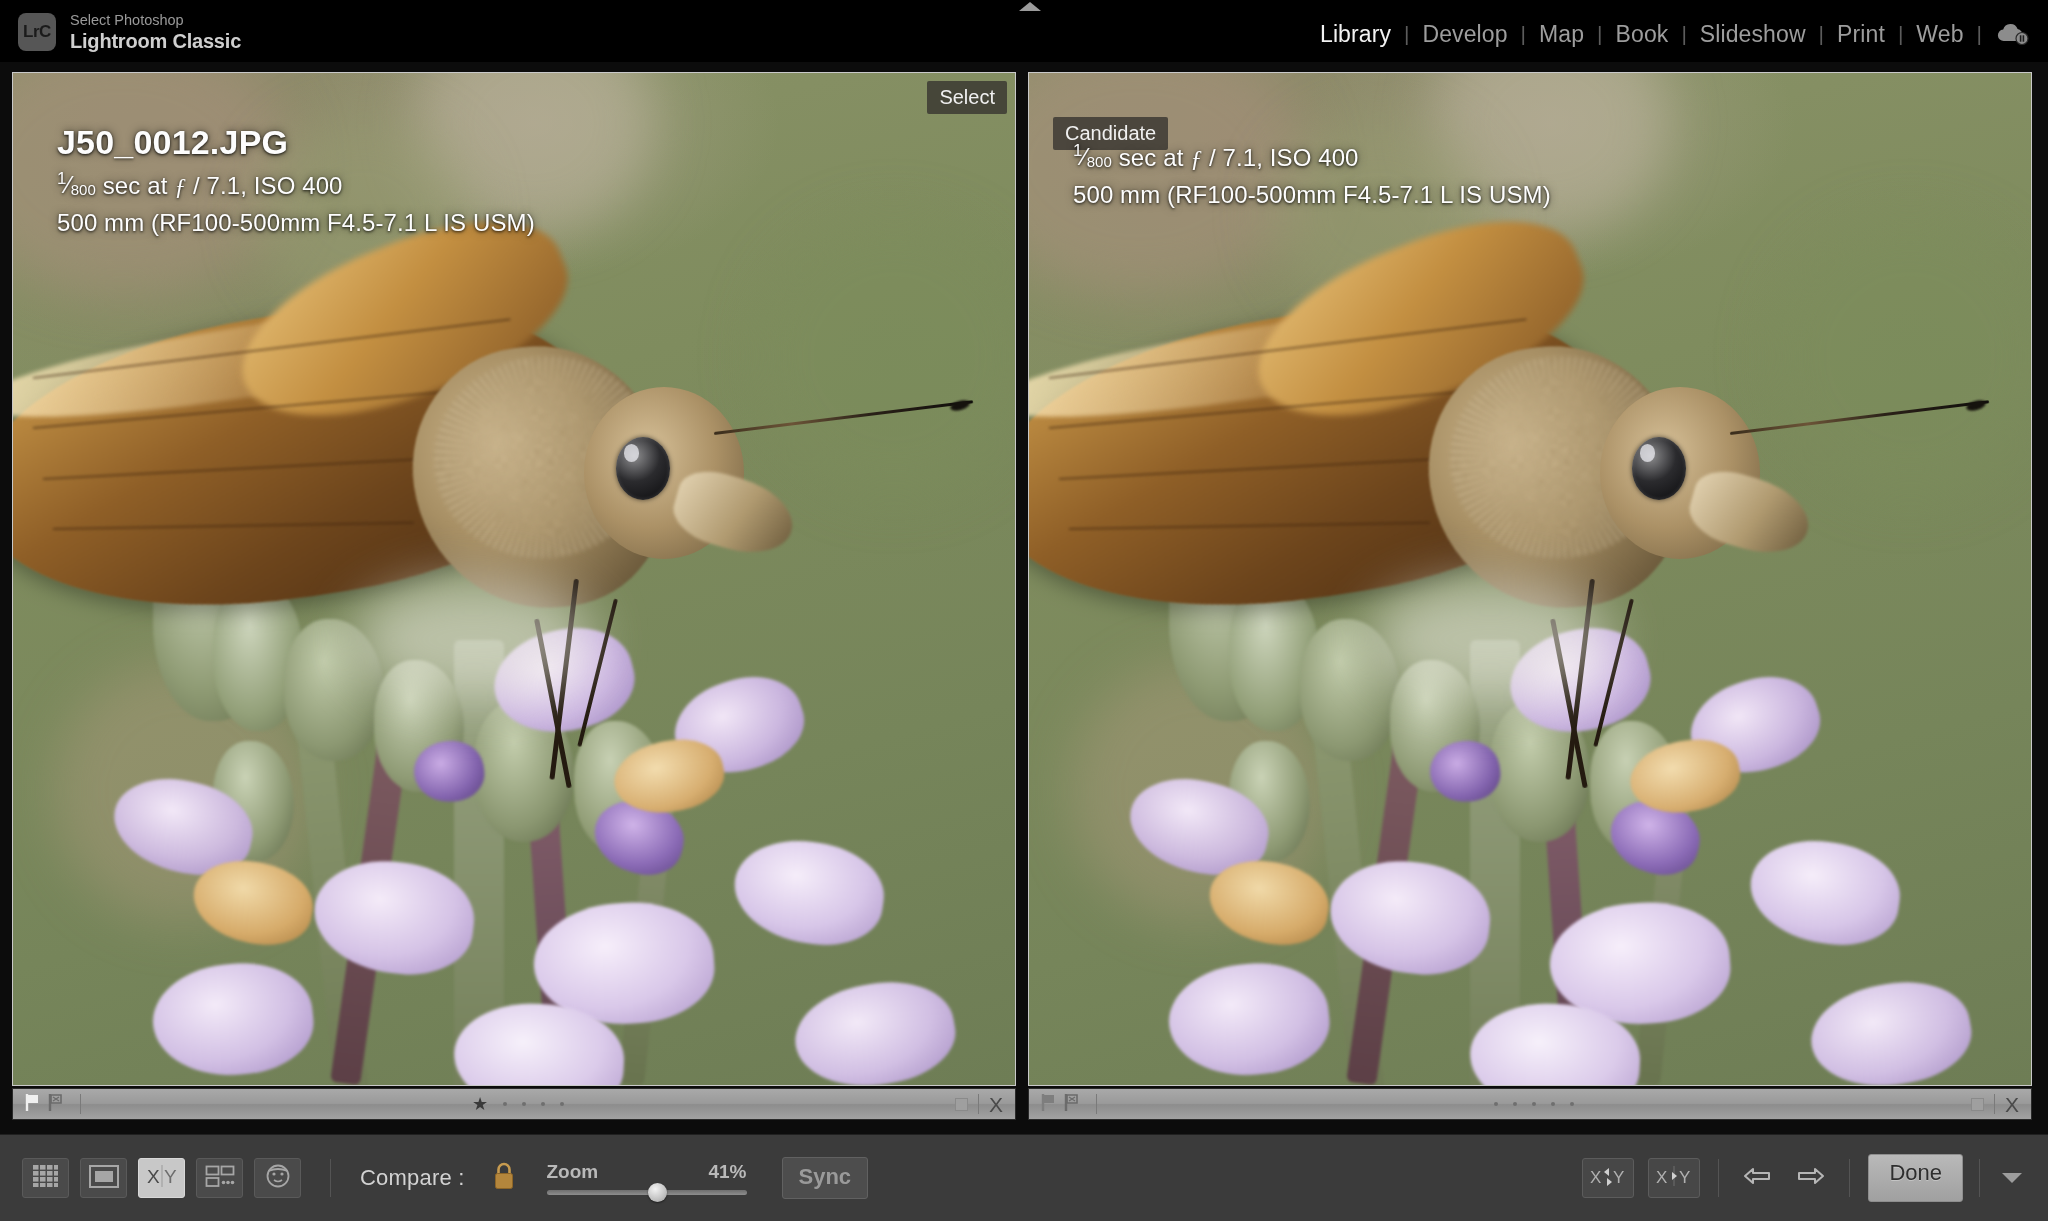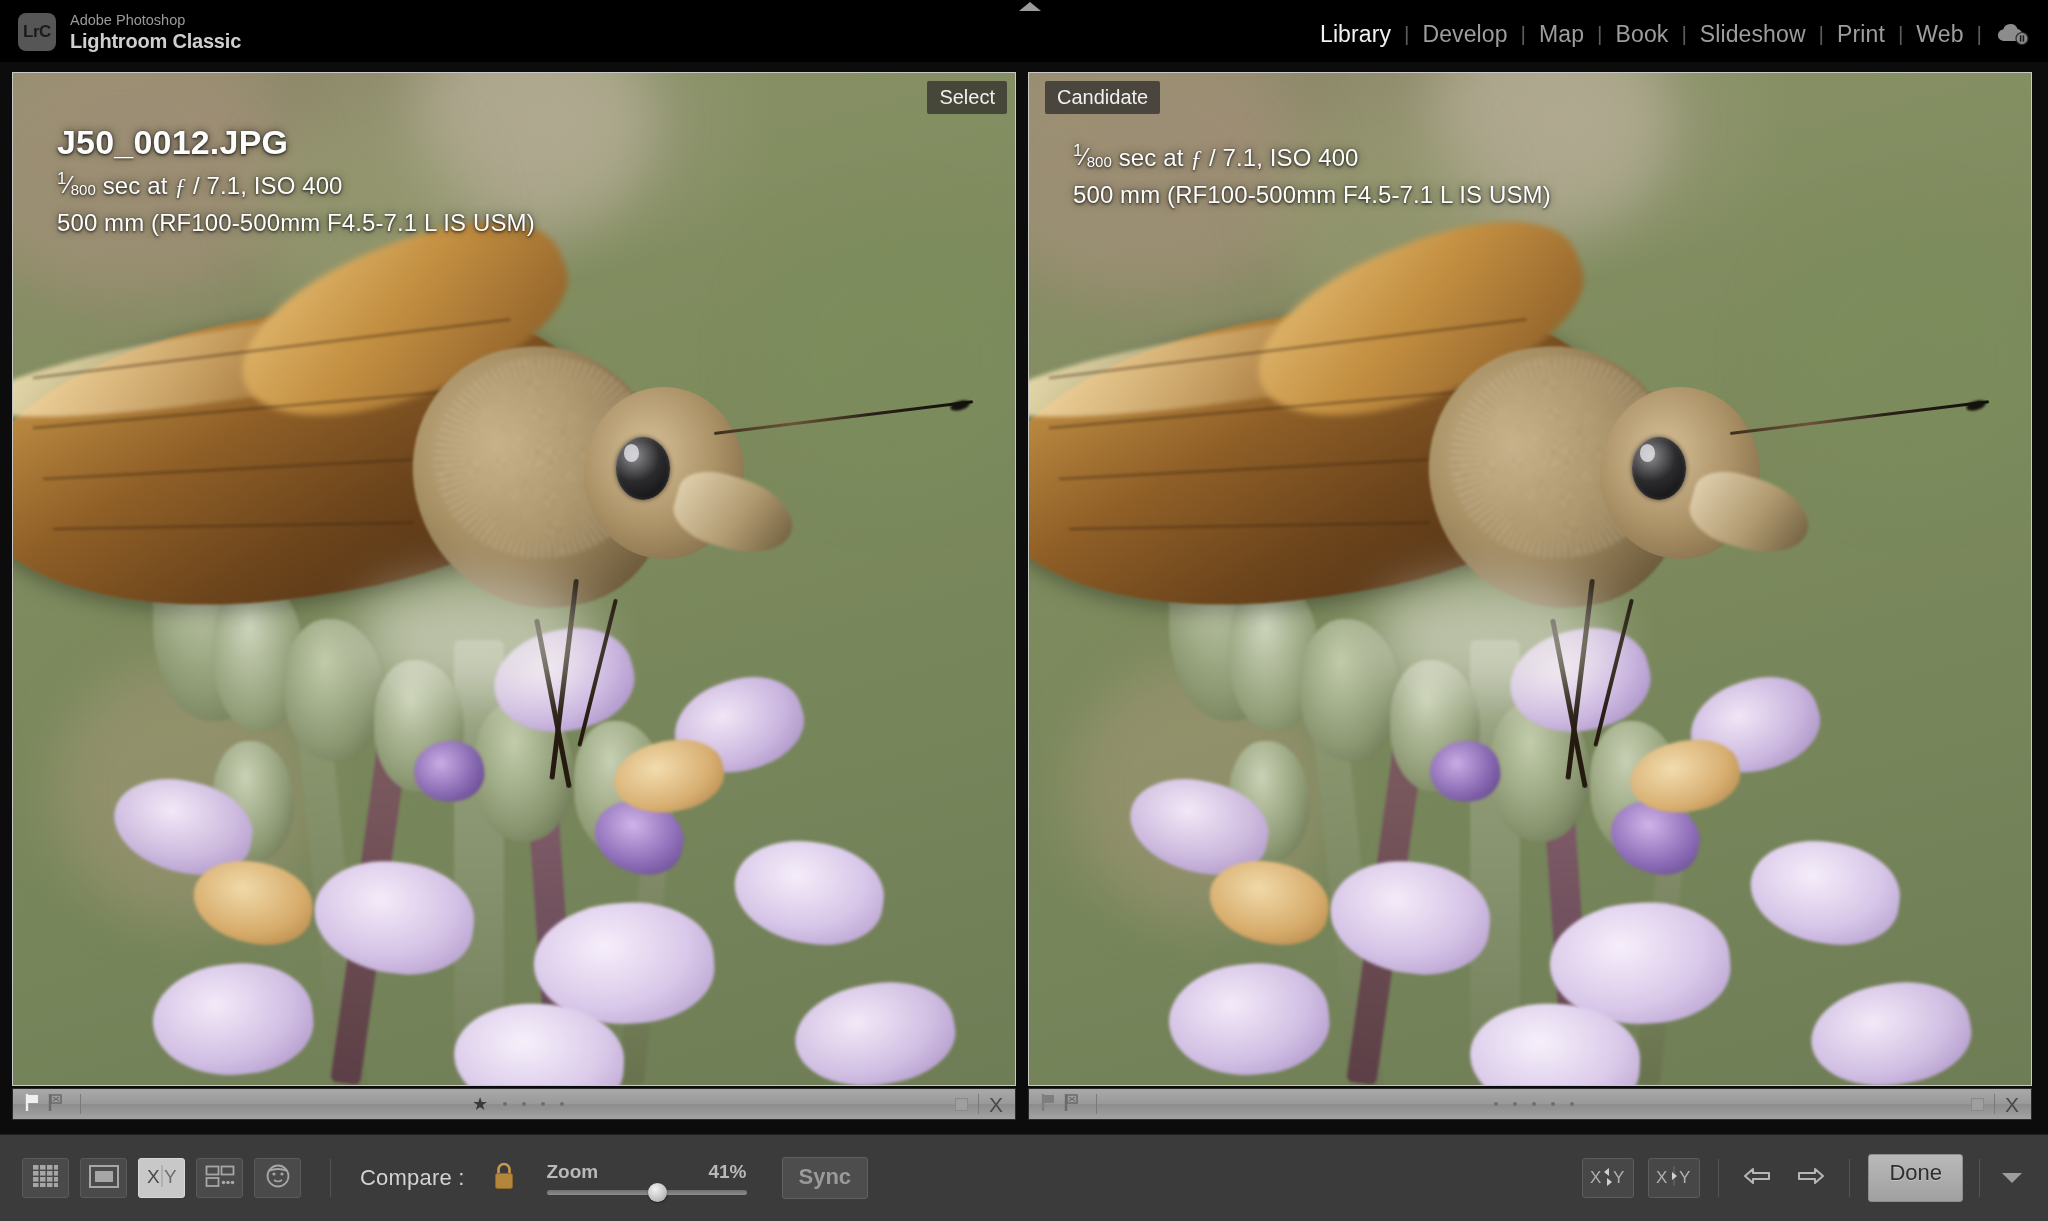--- a/index.html
+++ b/index.html
@@ -183,21 +183,21 @@
   
   .label-badge{
     position:absolute; top:8px;
     padding:4px 12px 5px 12px;
     background:rgba(52,50,46,0.78);
     color:#f0f0f0; font-size:20px; line-height:24px;
     border-radius:2px;
     user-select:none;
   }
   .label-badge.select{ right:8px; }
-  .label-badge.candidate{ left:16px; }
+  .label-badge.candidate{ left:24px;margin-top:36px; }
 
   .meta{
     position:absolute; left:44px; top:48px;
     color:#fdfdfd;
     text-shadow:0 1px 3px rgba(0,0,0,.85), 0 0 9px rgba(0,0,0,.55);
     user-select:none;
   }
   .meta.shift{ top:62px; }
   .meta-title{ font-size:34px; font-weight:bold; line-height:42px; letter-spacing:.2px; }
   .meta-line{ font-size:24px; line-height:34px; letter-spacing:.1px; }
@@ -295,21 +295,21 @@
 
 <div class="app">
 
   <div class="topbar">
 
     <div class="lrc-logo">
       <span>LrC</span>
     </div>
 
     <div class="brand">
-      <div class="brand-1">Adobe Photoshop</div>
+      <div class="brand-1">Select Photoshop</div>
       <div class="brand-2">Lightroom Classic</div>
     </div>
 
     <div class="modules">
       <span class="module active">Library</span>
       <span class="msep">|</span>
       <span class="module">Develop</span>
       <span class="msep">|</span>
       <span class="module">Map</span>
       <span class="msep">|</span>

